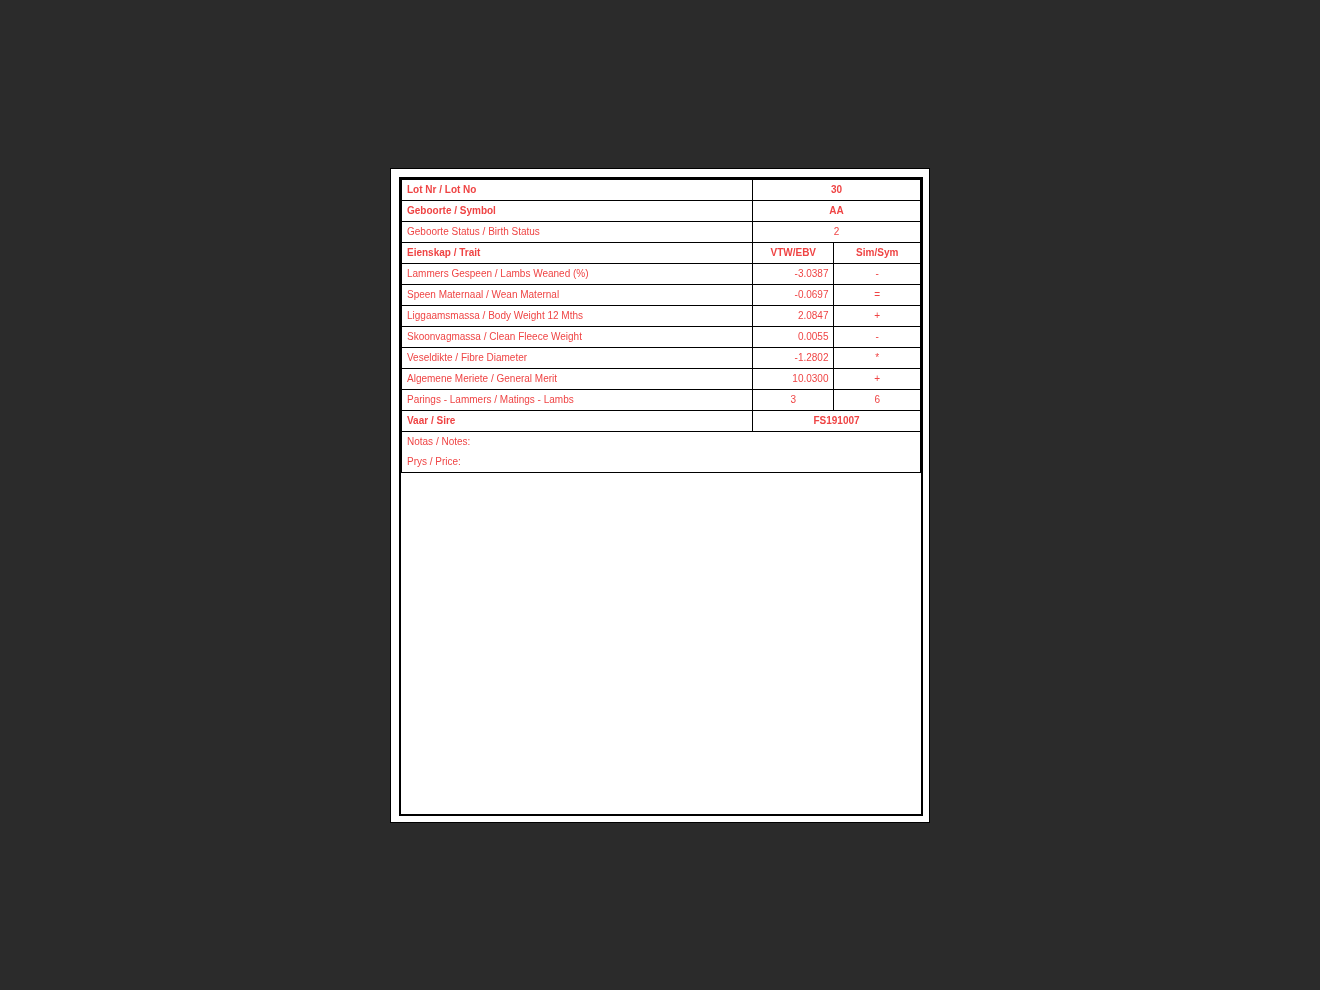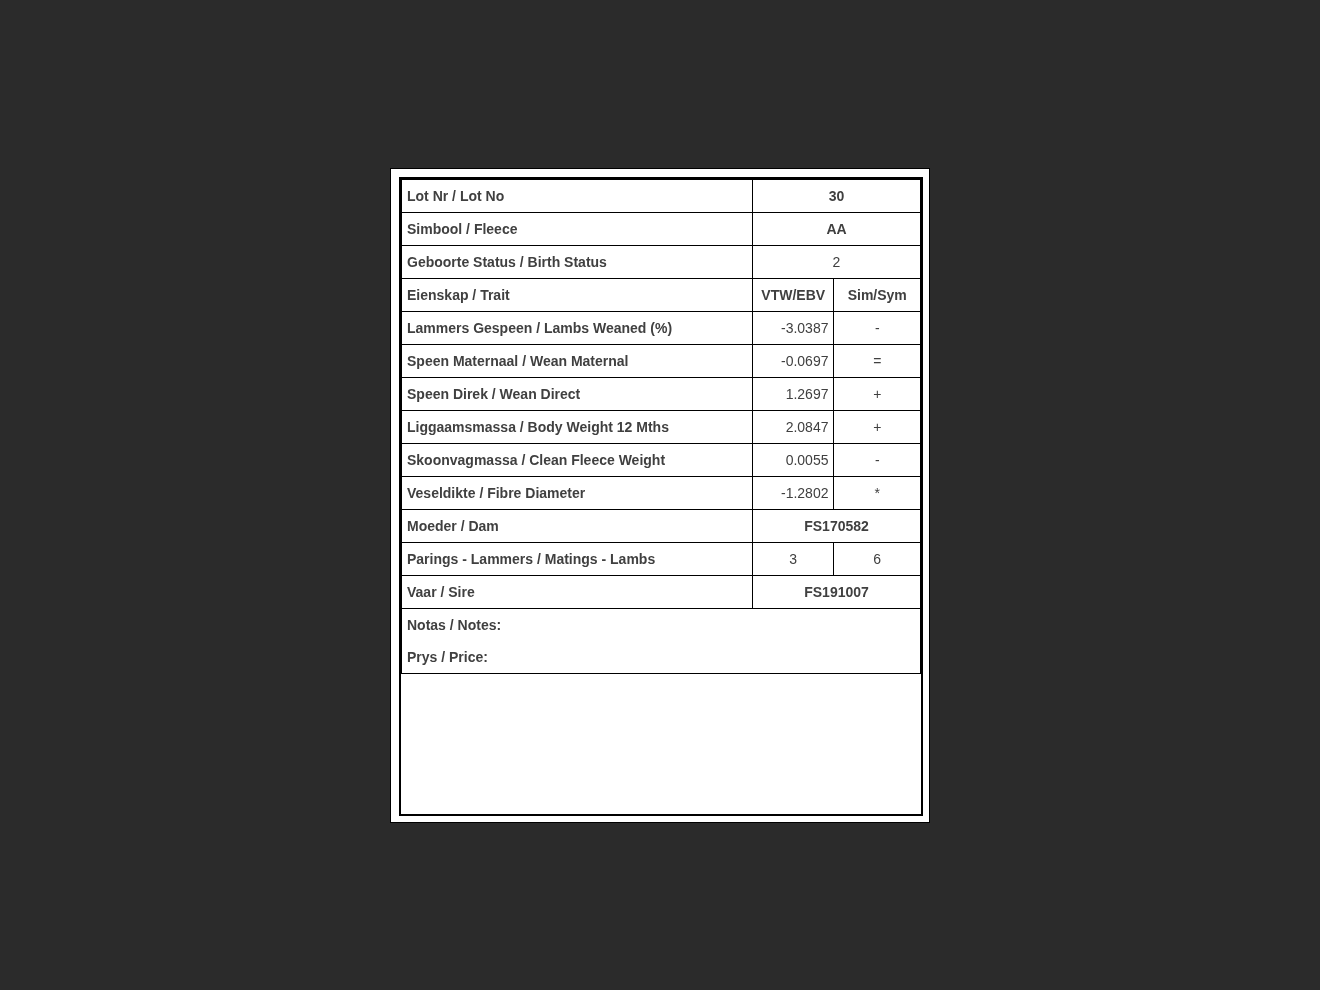--- a/index.html
+++ b/index.html
@@ -33,31 +33,31 @@
     box-sizing: border-box;
     background: #fff;
   }
   table.ram {
     border-collapse: collapse;
     width: 100%;
     table-layout: fixed;
   }
   table.ram td {
     border: 1px solid #000;
-    font-size: 14px;
-    color: #404040;
-    padding: 8px 5px;
+    font-size: 10px;
+    color: #ef4444;
+    padding: 2px 5px;
     height: 20px;
     line-height: 16px;
     vertical-align: middle;
     box-sizing: border-box;
     overflow: hidden;
     white-space: nowrap;
   }
-  .lbl { text-align: left; font-weight: bold; }
+  .lbl { text-align: left; }
   .bold { font-weight: bold; }
   .ctr { text-align: center; }
   .rgt { text-align: right; padding-right: 6px; }
   .col-label { width: 349px; }
   .col-val { width: 81px; }
   .col-sym { width: 86px; }
   .notes-cell {
     height: 286px;
     vertical-align: top;
     text-align: left;
@@ -81,21 +81,21 @@
         <col class="col-label">
         <col class="col-val">
         <col class="col-sym">
       </colgroup>
       <tbody>
         <tr>
           <td class="lbl bold">Lot Nr / Lot No</td>
           <td class="ctr bold" colspan="2">30</td>
         </tr>
         <tr>
-          <td class="lbl bold">Simbool / Fleece</td>
+          <td class="lbl bold">Geboorte / Symbol</td>
           <td class="ctr bold" colspan="2">AA</td>
         </tr>
         <tr>
           <td class="lbl">Geboorte Status / Birth Status</td>
           <td class="ctr" colspan="2">2</td>
         </tr>
         <tr>
           <td class="lbl bold">Eienskap / Trait</td>
           <td class="ctr bold">VTW/EBV</td>
           <td class="ctr bold">Sim/Sym</td>
@@ -105,44 +105,40 @@
           <td class="lbl">Lammers Gespeen / Lambs Weaned (%)</td>
           <td class="rgt">-3.0387</td>
           <td class="ctr">-</td>
         </tr>
         <tr>
           <td class="lbl">Speen Maternaal / Wean Maternal</td>
           <td class="rgt">-0.0697</td>
           <td class="ctr">=</td>
         </tr>
         <tr>
-          <td class="lbl">Speen Direk / Wean Direct</td>
-          <td class="rgt">1.2697</td>
-          <td class="ctr">+</td>
-        </tr>
-        <tr>
           <td class="lbl">Liggaamsmassa / Body Weight 12 Mths</td>
           <td class="rgt">2.0847</td>
           <td class="ctr">+</td>
         </tr>
         <tr>
           <td class="lbl">Skoonvagmassa / Clean Fleece Weight</td>
           <td class="rgt">0.0055</td>
           <td class="ctr">-</td>
         </tr>
         <tr>
           <td class="lbl">Veseldikte / Fibre Diameter</td>
           <td class="rgt">-1.2802</td>
           <td class="ctr">*</td>
         </tr>
+        <tr>
+          <td class="lbl">Algemene Meriete / General Merit</td>
+          <td class="rgt">10.0300</td>
+          <td class="ctr">+</td>
+        </tr>
 
-        <tr>
-          <td class="lbl bold">Moeder / Dam</td>
-          <td class="ctr bold" colspan="2">FS170582</td>
-        </tr>
         <tr>
           <td class="lbl">Parings - Lammers  / Matings - Lambs</td>
           <td class="ctr">3</td>
           <td class="ctr">6</td>
         </tr>
         <tr>
           <td class="lbl bold">Vaar / Sire</td>
           <td class="ctr bold" colspan="2">FS191007</td>
         </tr>
         <tr>

